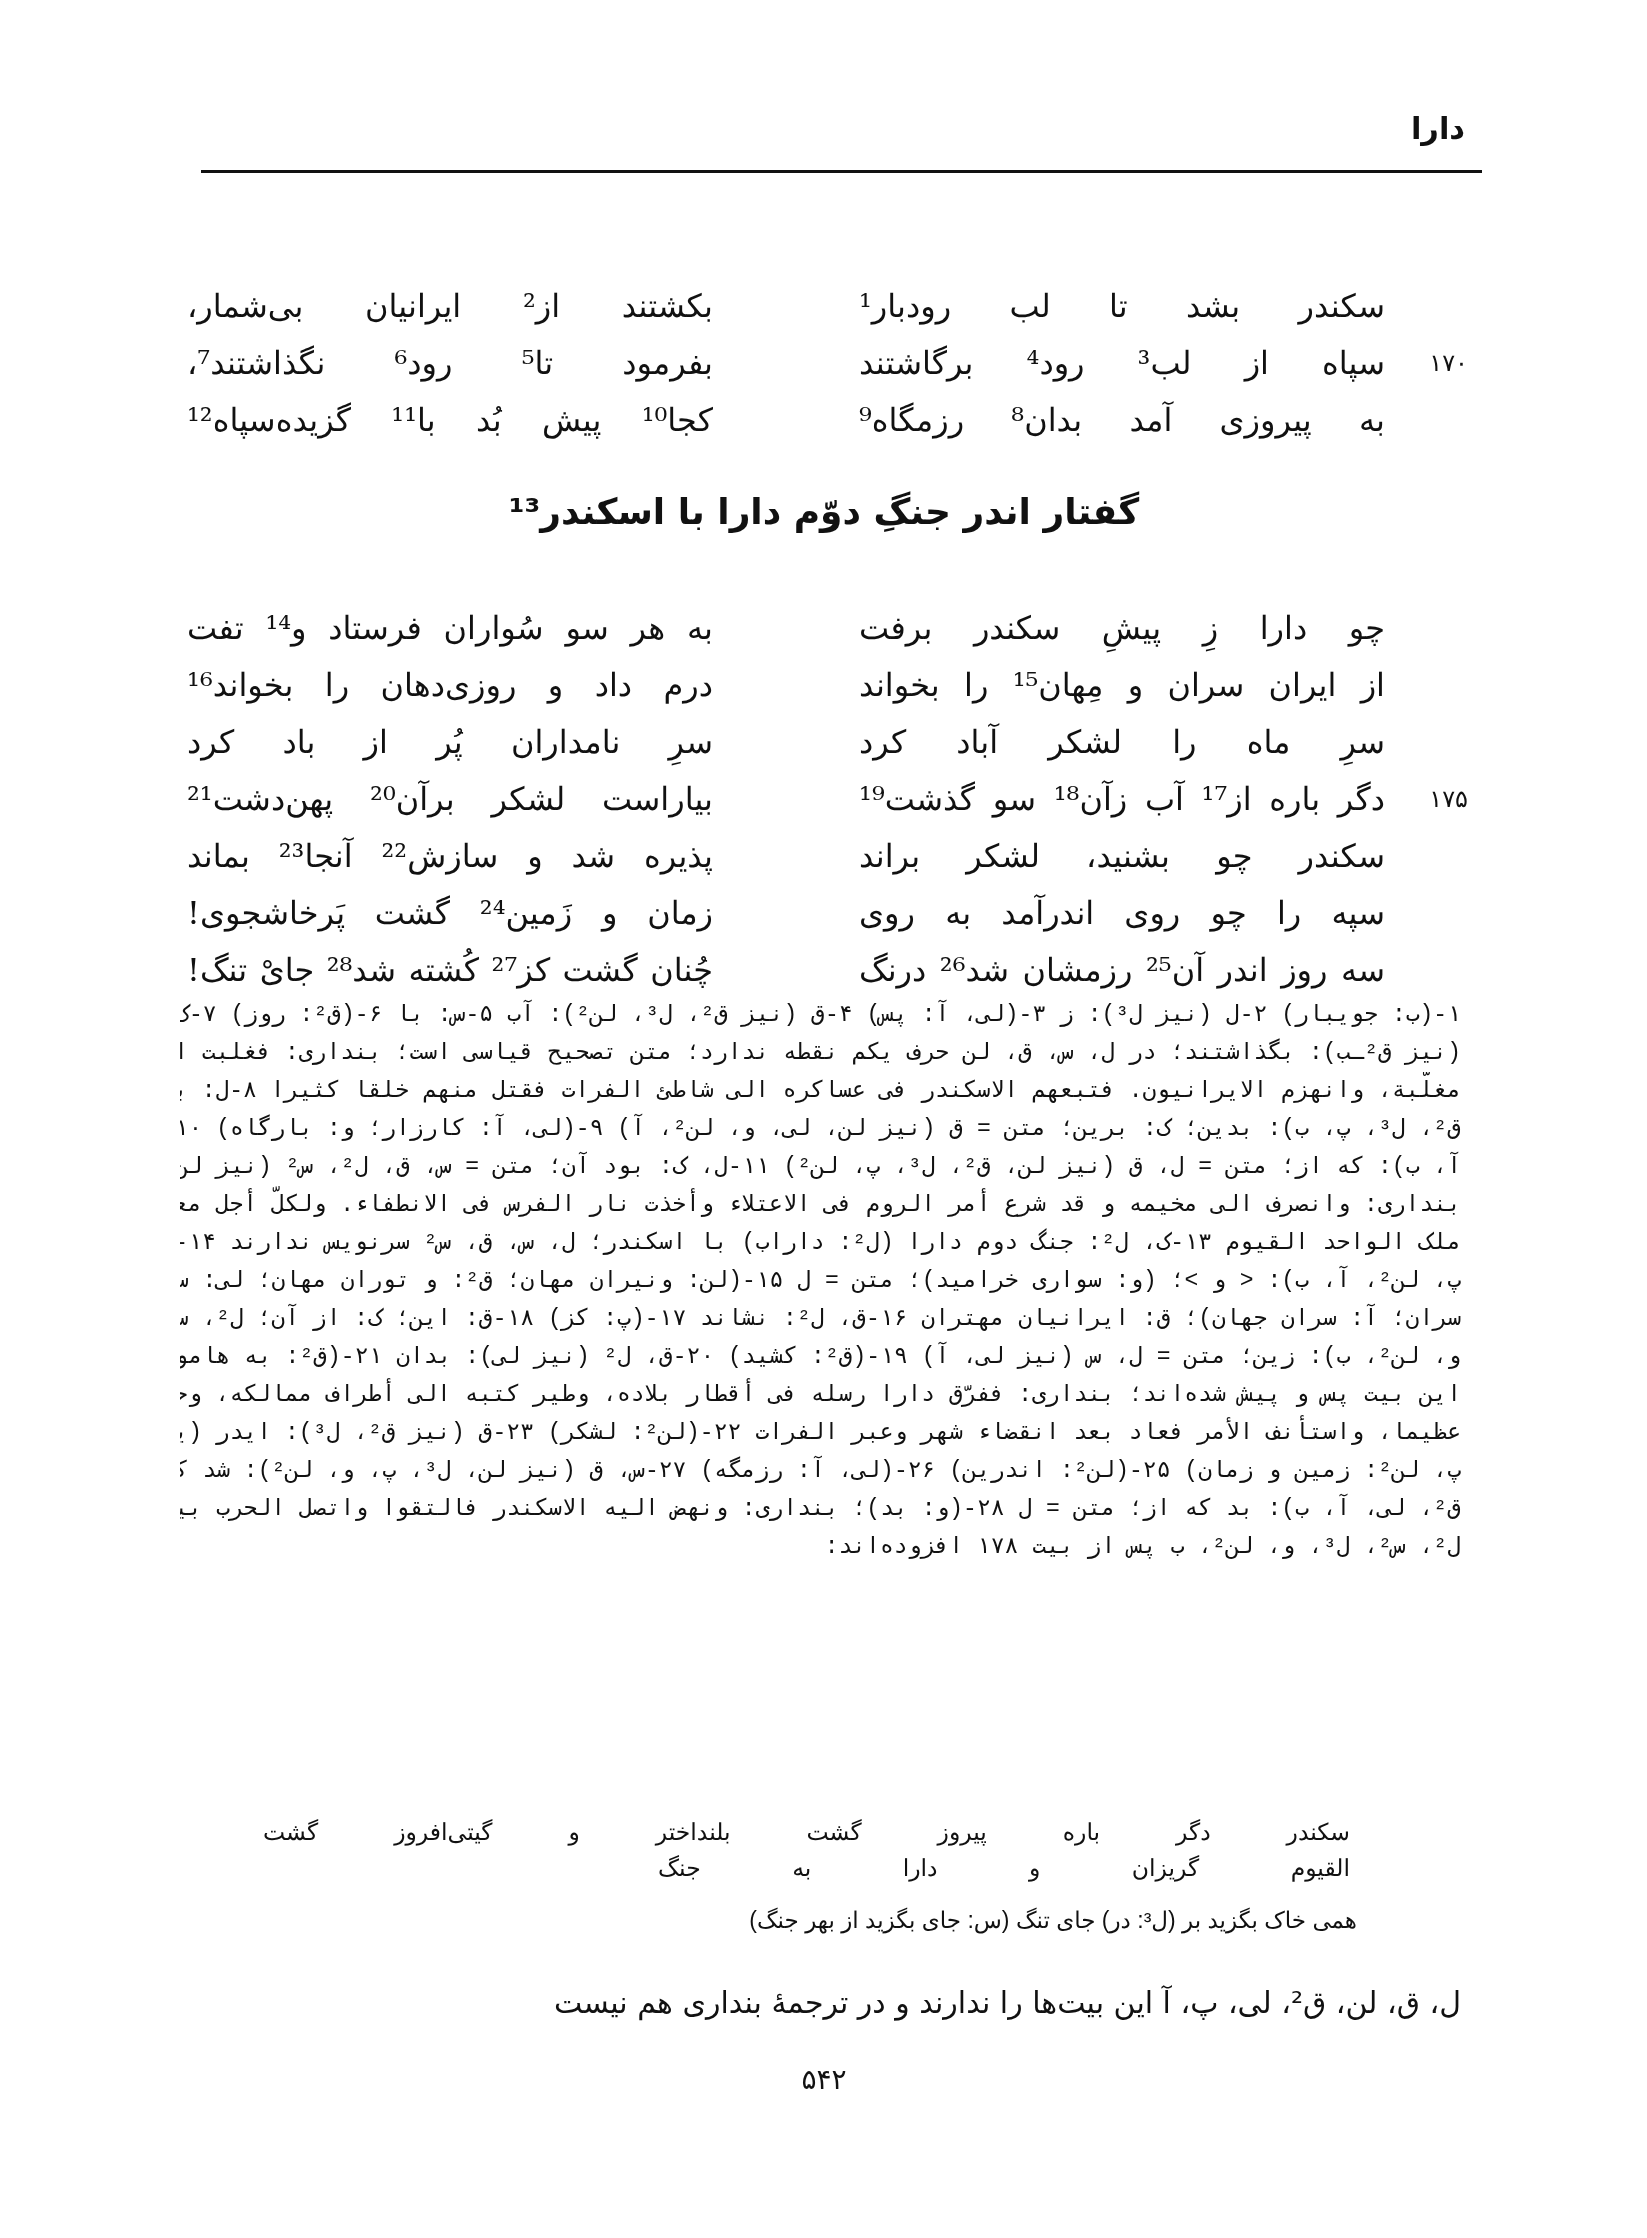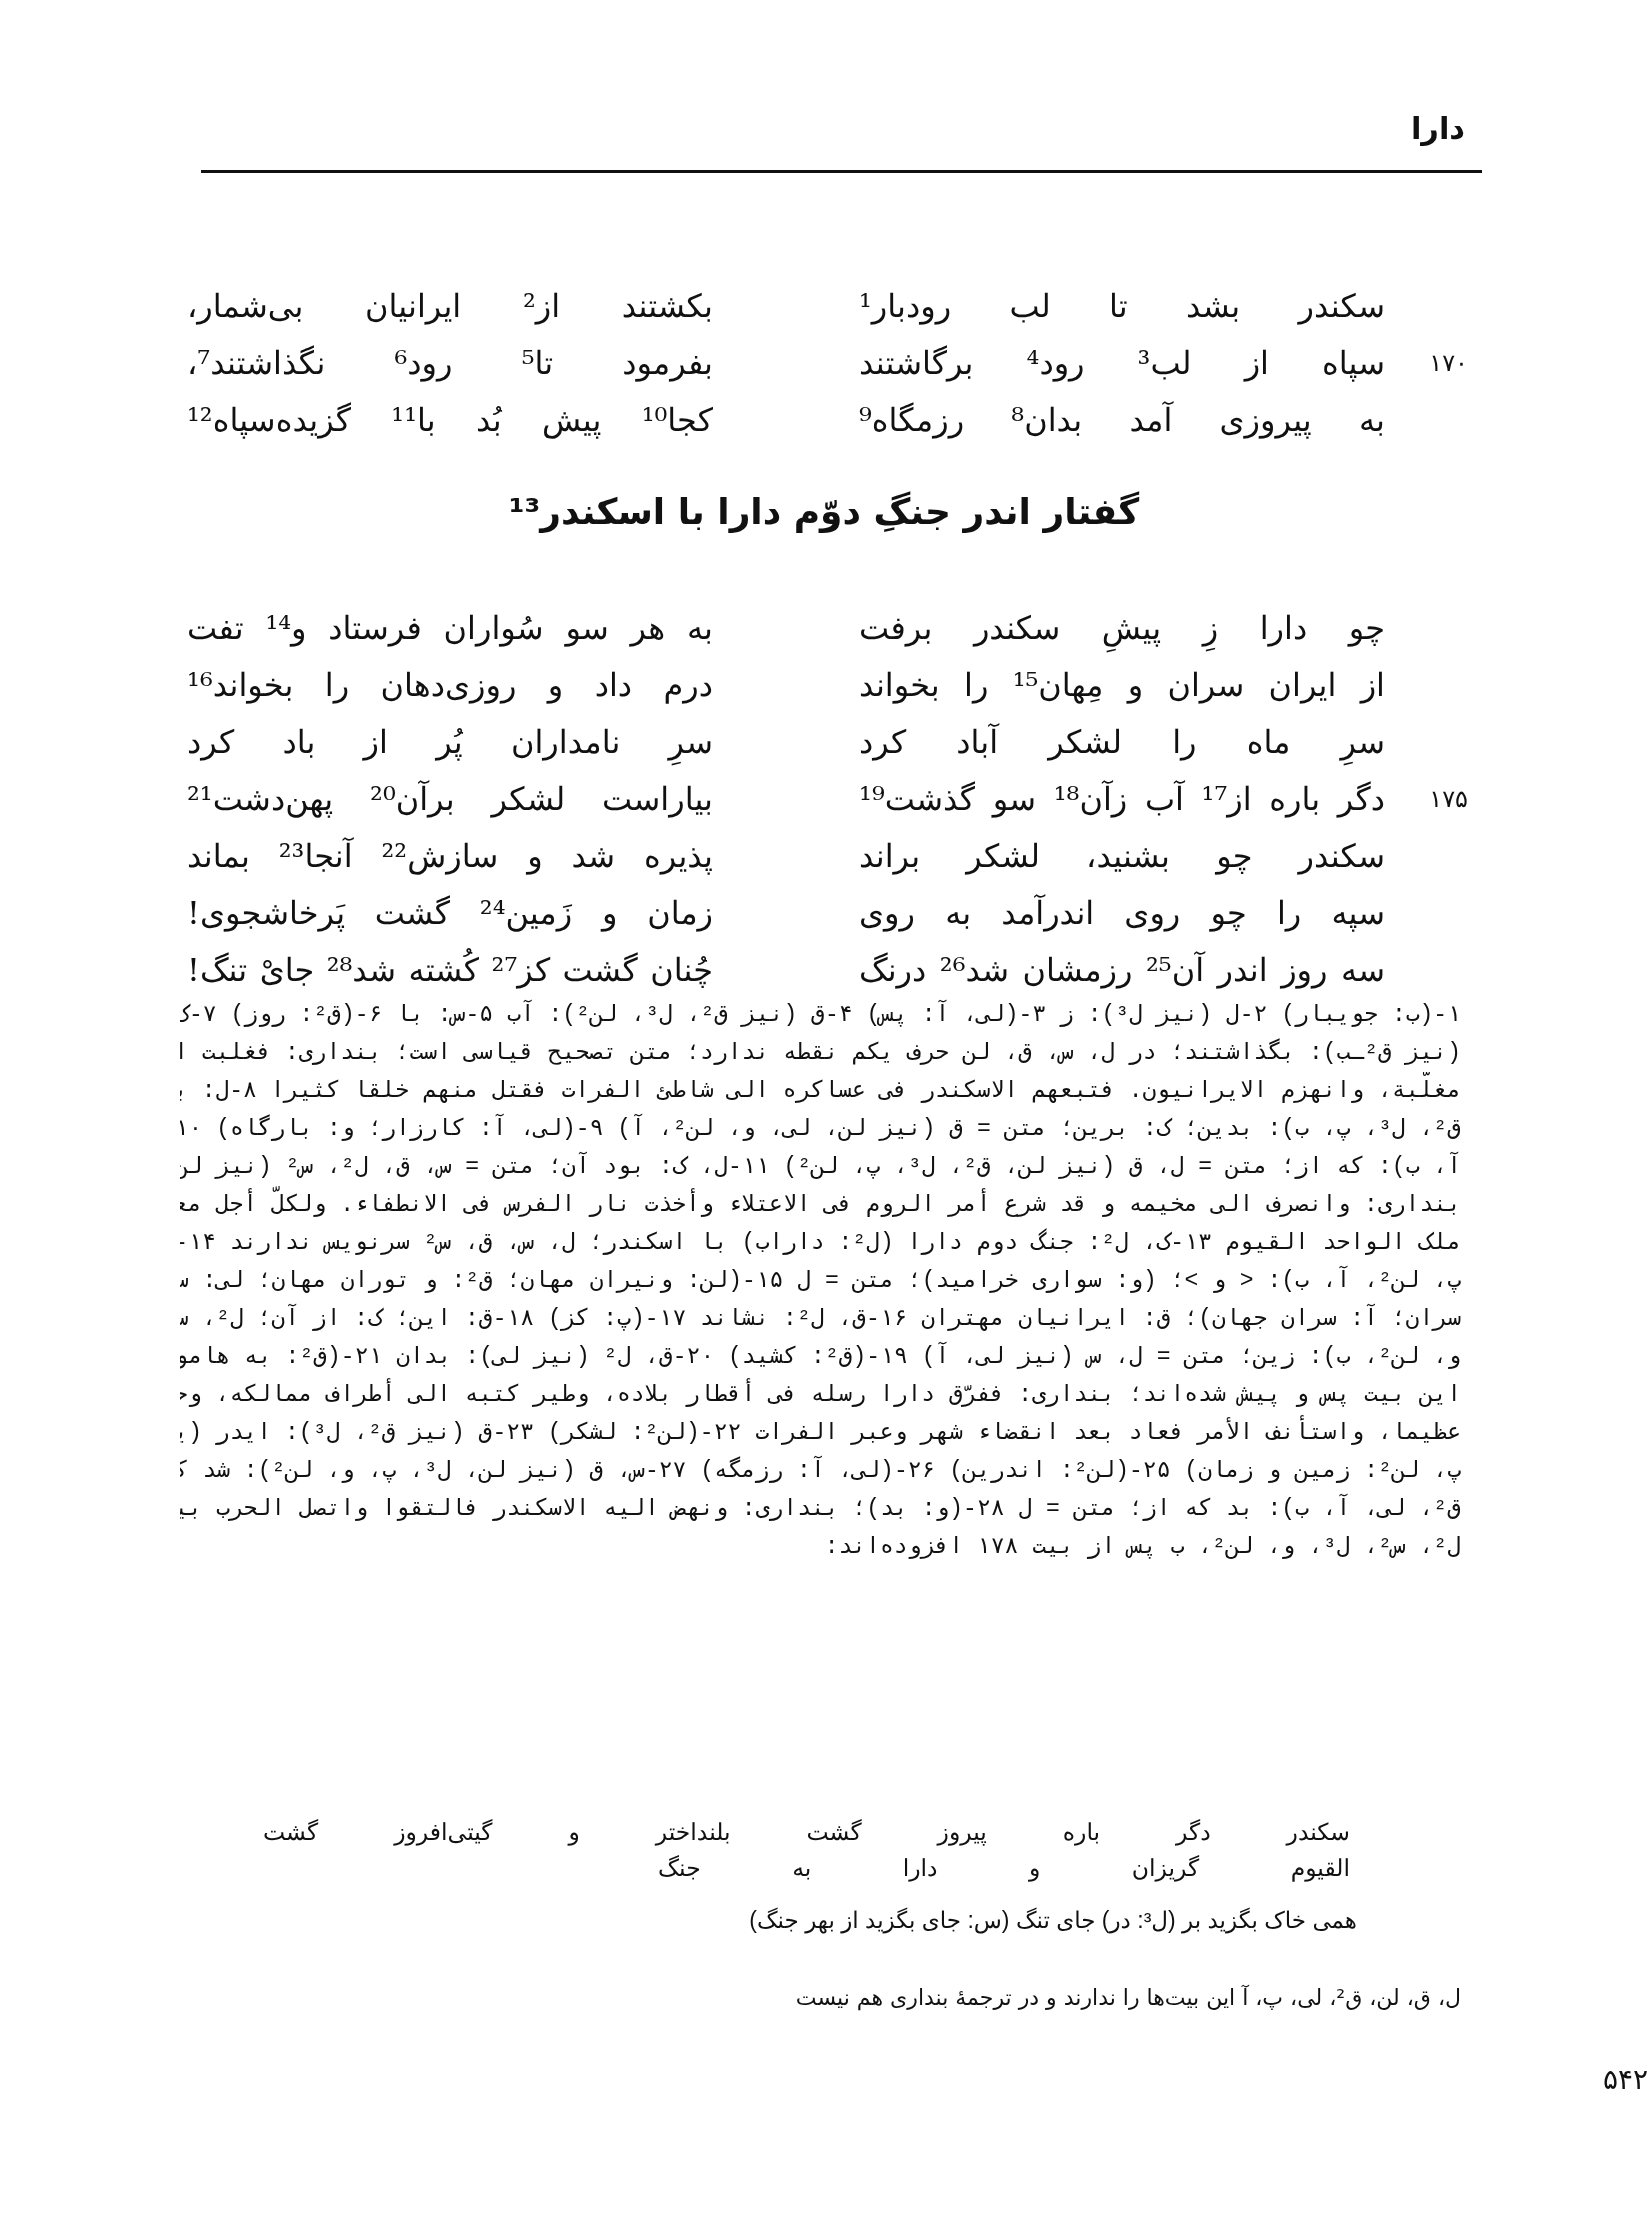--- a/index.html
+++ b/index.html
@@ -134,28 +134,29 @@
     direction: rtl;
     font-family: Liberation Sans, sans-serif;
     font-size: 23px;
   }
   .closing-line {
     position: absolute;
     top: 1985px;
     right: 187px;
     direction: rtl;
     font-family: "DejaVu Sans", sans-serif;
-    font-size: 22px;
+    font-size: 30px;
   }
 
   .page-number {
     position: absolute;
     top: 2063px;
     left: 0;
     width: 1648px;
+    text-align: center;
     font-family: "DejaVu Sans", sans-serif;
     font-size: 28px;
   }
 </style>
 </head>
 <body>
 
 <div class="page">
 
   <div class="running-head">دارا</div>

